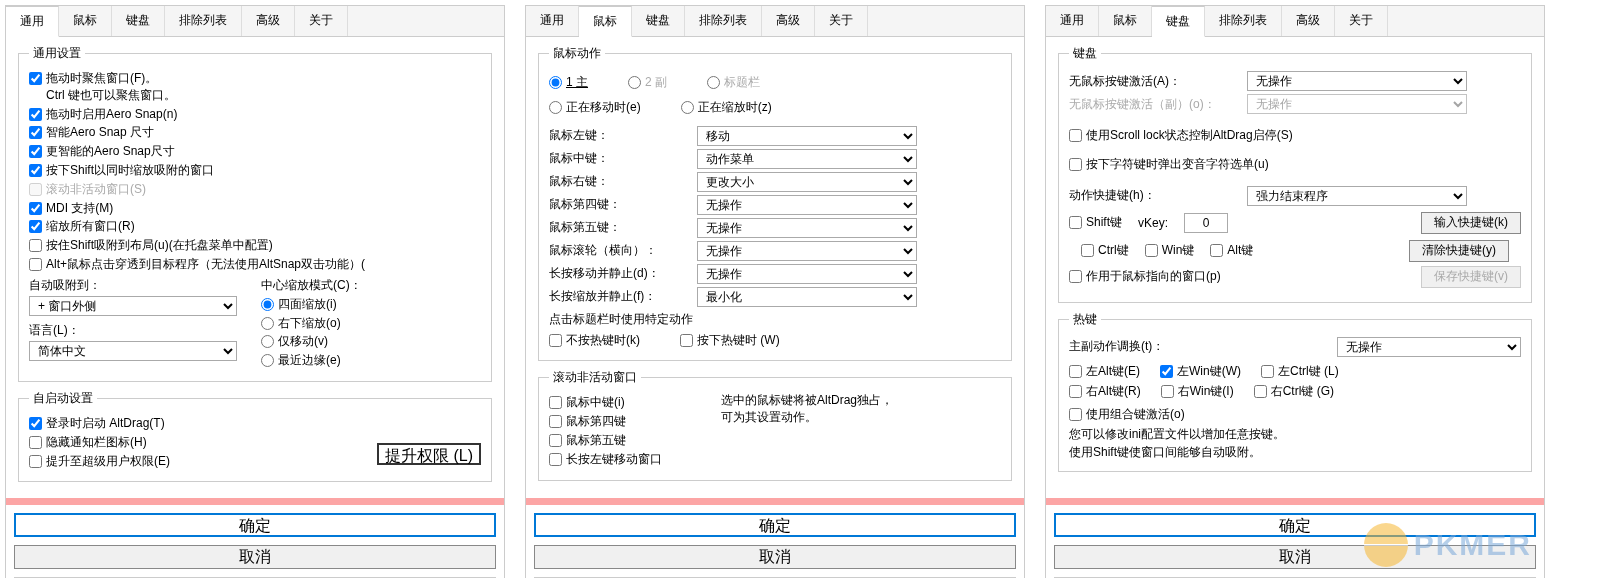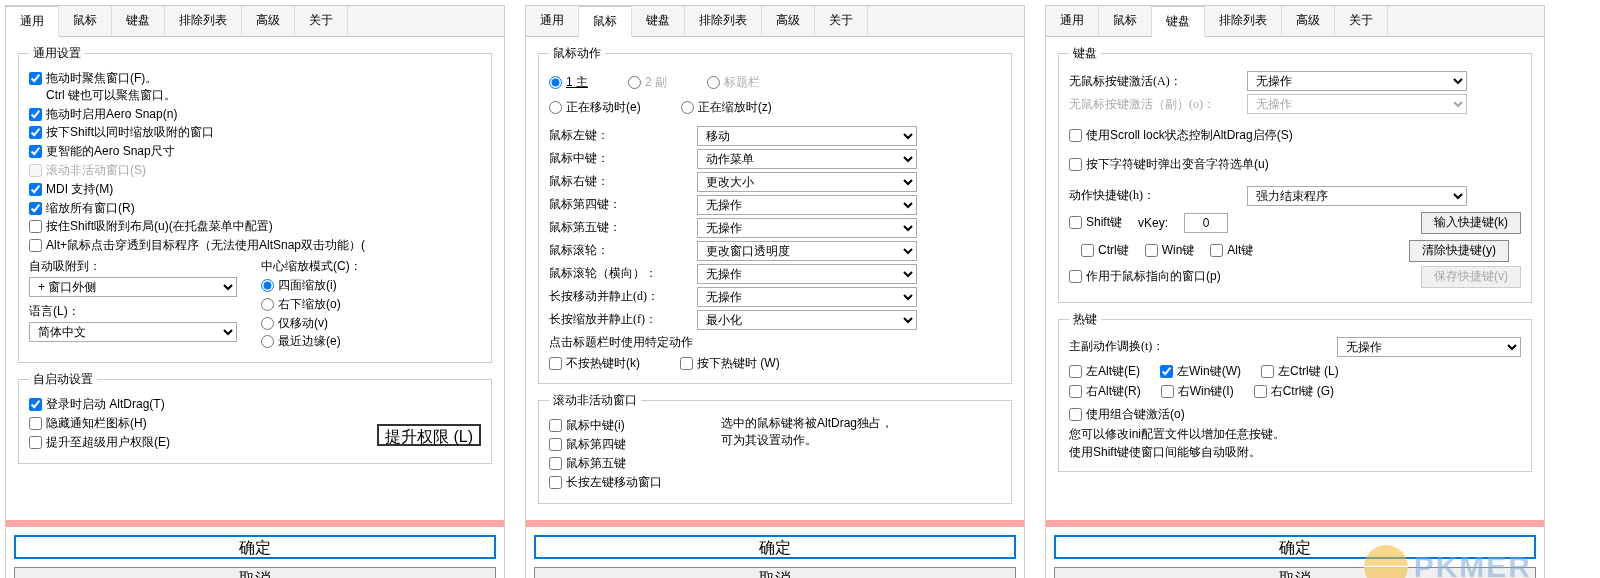--- a/index.html
+++ b/index.html
@@ -96,21 +96,20 @@
     display:flex;
     gap: 12px;
     margin-top:4px;
   }
   .col { flex:1; }
   .grid-row {
     display:flex;
     align-items:center;
     margin:3px 0;
     gap:8px;
-    font-family:Liberation Serif, serif;
   }
   .grid-row .lbl { width: 140px; }
   .grid-row select { flex:1; max-width: 220px;}
   .radio-row { display:flex; gap:40px; margin:4px 0;}
   .watermark {
     position:absolute;
     right:12px; bottom:42px;
     display:flex; align-items:center;
     gap:6px;
     opacity:0.55;
@@ -151,25 +150,29 @@
       <div class="check">
           <input type="checkbox" checked="" style="">
           <label><span>拖动时聚焦窗口(F)。</span><br><span>Ctrl 键也可以聚焦窗口。</span></label>
         </div>
       <div class="check">
           <input type="checkbox" checked="" style="">
           <label>拖动时启用Aero Snap(n)</label>
         </div>
       <div class="check">
           <input type="checkbox" checked="" style="">
+          <label>智能Aero Snap 尺寸</label>
+        </div>
+      <div class="check">
+          <input type="checkbox" checked="" style="">
+          <label>更智能的Aero Snap尺寸</label>
+        </div>
+      <div class="check">
+          <input type="checkbox" checked="" style="">
           <label>按下Shift以同时缩放吸附的窗口</label>
-        </div>
-      <div class="check">
-          <input type="checkbox" checked="" style="">
-          <label>更智能的Aero Snap尺寸</label>
         </div>
       <div class="check disabled">
           <input type="checkbox" disabled="" style="">
           <label>滚动非活动窗口(S)</label>
         </div>
       <div class="check">
           <input type="checkbox" checked="" style="">
           <label>MDI 支持(M)</label>
         </div>
       <div class="check">
@@ -293,24 +296,20 @@
         </div>
       <div class="grid-row">
           <span class="lbl">鼠标第四键：</span>
           <select><option>无操作</option></select>
         </div>
       <div class="grid-row">
           <span class="lbl">鼠标第五键：</span>
           <select><option>无操作</option></select>
         </div>
       <div class="grid-row">
-          <span class="lbl">鼠标滚轮：</span>
-          <select><option>更改窗口透明度</option></select>
-        </div>
-      <div class="grid-row">
           <span class="lbl">鼠标滚轮（横向）：</span>
           <select><option>无操作</option></select>
         </div>
       <div class="grid-row">
           <span class="lbl">长按移动并静止(d)：</span>
           <select><option>无操作</option></select>
         </div>
       <div class="grid-row">
           <span class="lbl">长按缩放并静止(f)：</span>
           <select><option>最小化</option></select>

